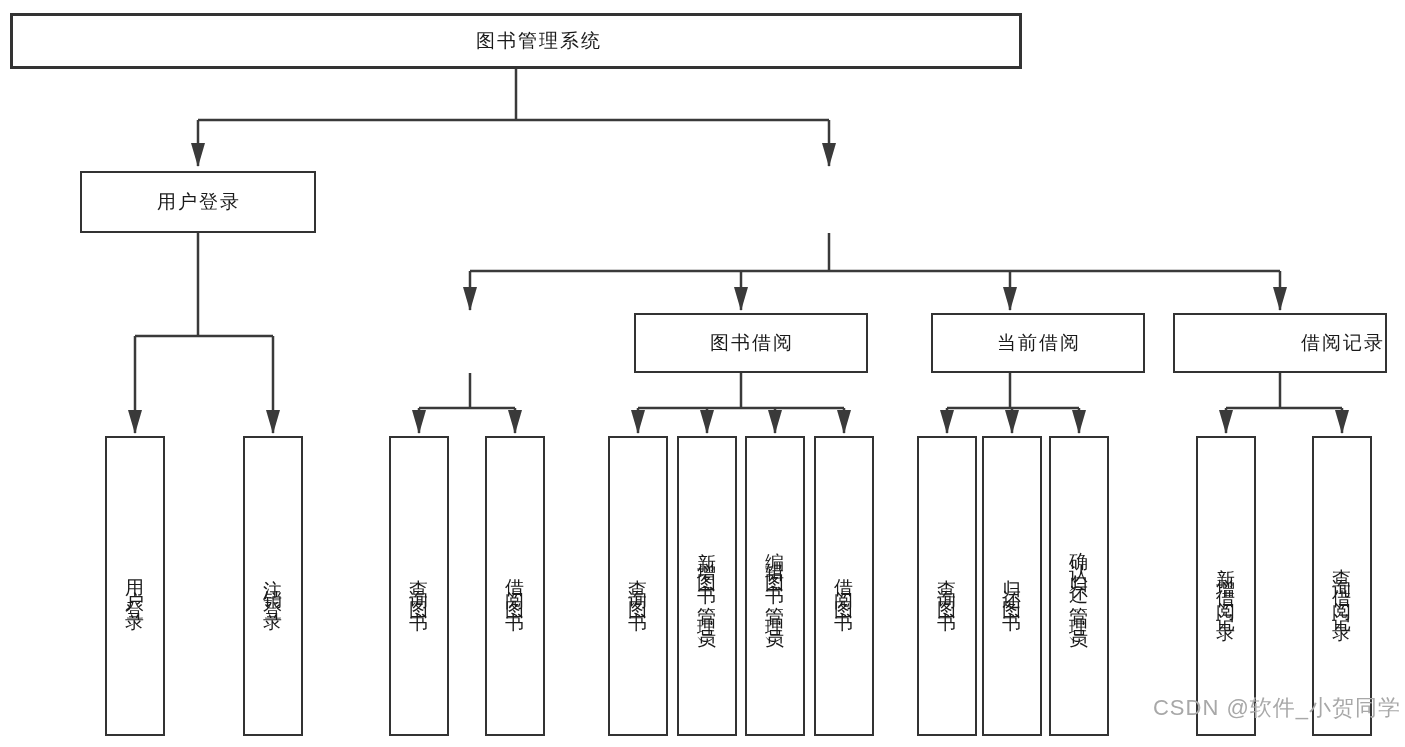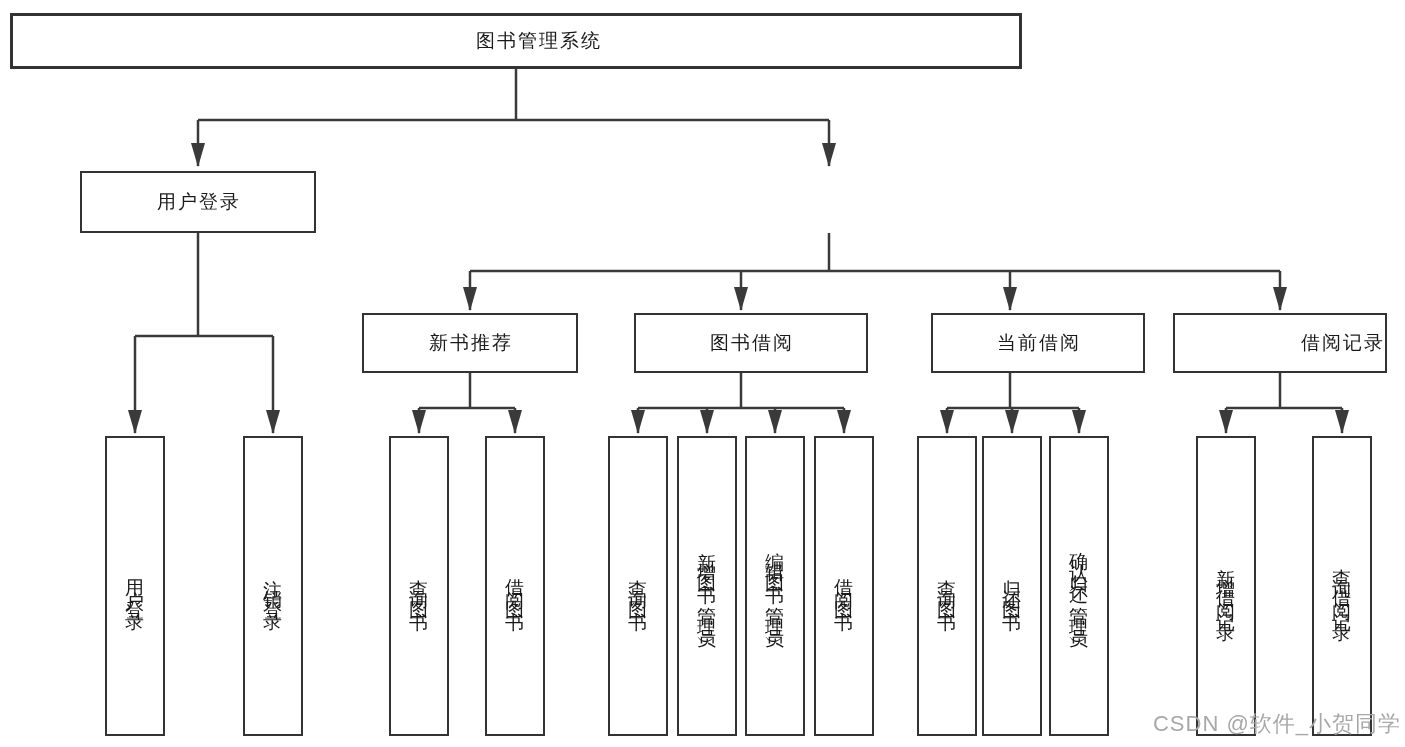--- a/index.html
+++ b/index.html
@@ -33,21 +33,21 @@
     writing-mode: vertical-lr;
     text-orientation: mixed;
     font-size: 19px;
     line-height: 1;
     letter-spacing: 11px;
     white-space: nowrap;
   }
   .watermark {
     position: absolute;
     right: 4px;
-    bottom: 8px;
+    bottom: 24px;
     z-index: 5;
     font-size: 22px;
     color: #a8a8a8;
     letter-spacing: 1px;
     white-space: nowrap;
   }
 </style>
 </head>
 <body>
 
@@ -118,23 +118,20 @@
   </svg>
 
   <div class="node root" style="left:10px; top:13px; width:1012px; height:56px;padding-left:44px;">
     <span class="h-label">图书管理系统</span>
   </div>
 
   <div class="node" style="left:80px; top:171px; width:236px; height:62px;">
     <span class="h-label">用户登录</span>
   </div>
 
-  <div class="node" style="left:362px; top:313px; width:216px; height:60px;">
-    <span class="h-label">新书推荐</span>
-  </div>
   <div class="node" style="left:634px; top:313px; width:234px; height:60px;">
     <span class="h-label">图书借阅</span>
   </div>
   <div class="node" style="left:903px; top:313px; width:214px; height:60px;margin-left:28px;">
     <span class="h-label">当前借阅</span>
   </div>
   <div class="node" style="left:1173px; top:313px; width:214px; height:60px;justify-content:flex-end;">
     <span class="h-label">借阅记录</span>
   </div>
 

